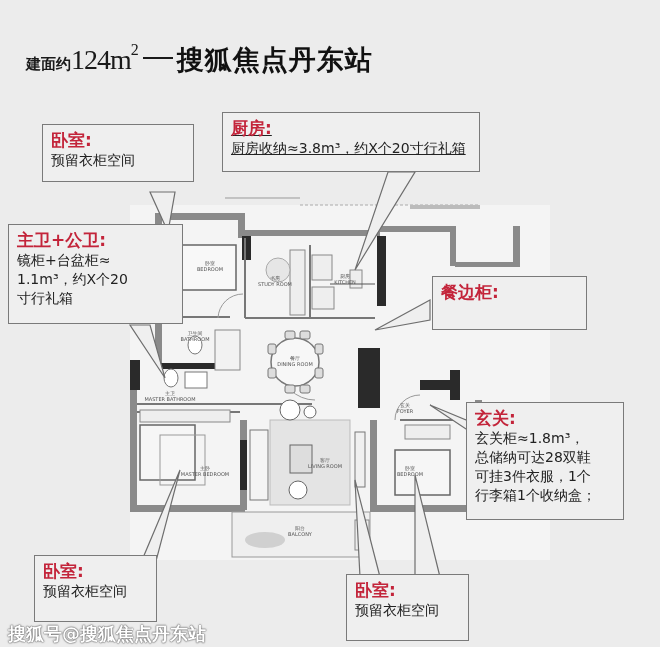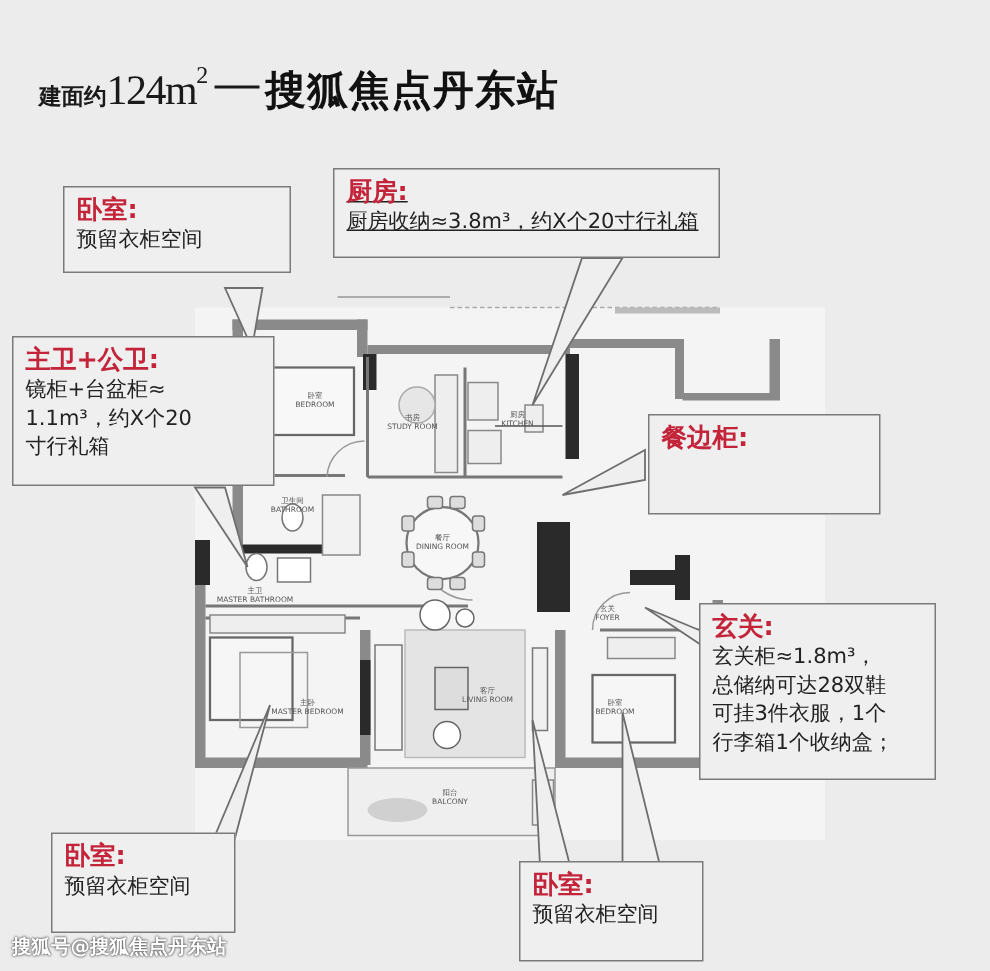--- a/index.html
+++ b/index.html
@@ -25,21 +25,21 @@
   .callout {
     position: absolute; background: #efefef;
     border: 1.5px solid #7a7a7a;
     padding: 4px 8px; box-sizing: border-box;
   }
   .callout .hd { color: #c3243a; font-weight: bold; font-size: 17px; line-height: 22px; }
   .callout .bd { color: #222; font-size: 14px; line-height: 19px; white-space: pre-line; }
 
   .watermark {
     position: absolute; left: 8px; top: 622px;
-    font-size: 13px; color: #fff; font-weight: bold;
+    font-size: 18px; color: #fff; font-weight: bold;
     text-shadow: 0 0 2px #555, 0 0 1px #333;
   }
 </style>
 </head>
 <body>
 
 <div class="title">
   <span class="pre">建面约</span>
   <span class="num">124m</span>
   <span class="sup">2</span>
@@ -202,21 +202,21 @@
   <div class="bd">厨房收纳≈3.8m³，约X个20寸行礼箱</div>
 </div>
 
 <div class="callout" style="left:8px; top:224px; width:175px; height:100px;">
   <div class="hd">主卫+公卫:</div>
   <div class="bd">镜柜+台盆柜≈
 1.1m³，约X个20
 寸行礼箱</div>
 </div>
 
-<div class="callout" style="left:432px; top:276px; width:155px; height:67px;">
+<div class="callout" style="left:432px; top:276px; width:155px; height:54px;">
   <div class="hd">餐边柜:</div>
 </div>
 
 <div class="callout" style="left:466px; top:402px; width:158px; height:118px;">
   <div class="hd">玄关:</div>
   <div class="bd">玄关柜≈1.8m³，
 总储纳可达28双鞋
 可挂3件衣服，1个
 行李箱1个收纳盒；</div>
 </div>

